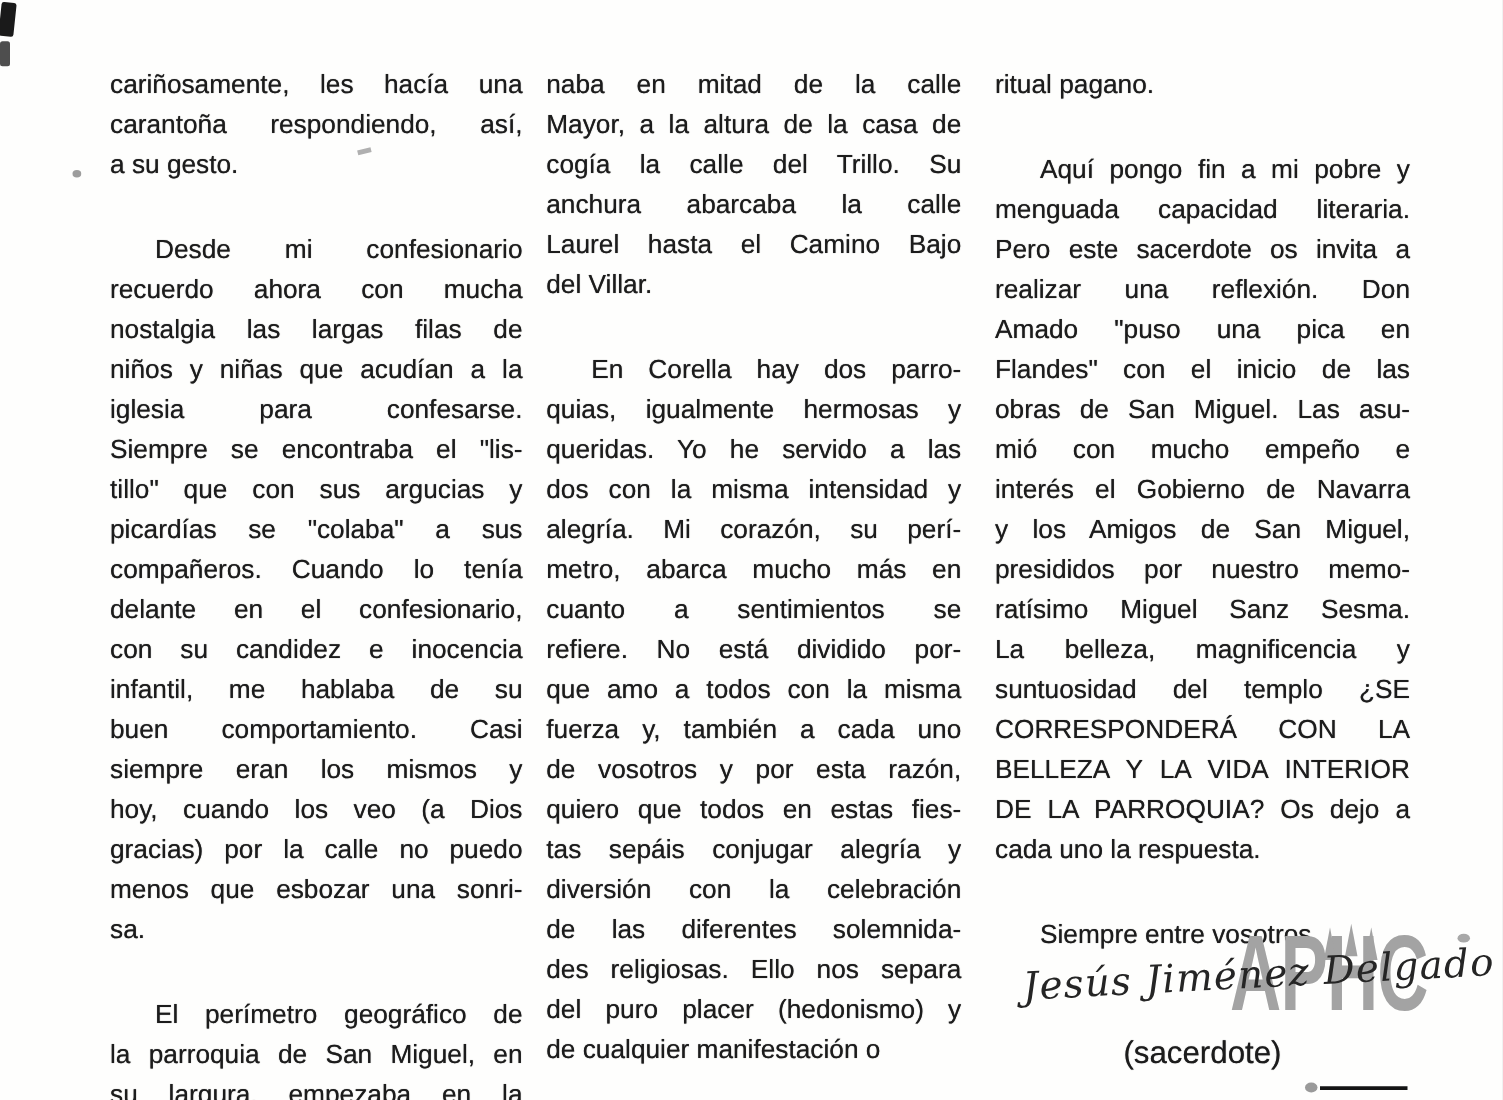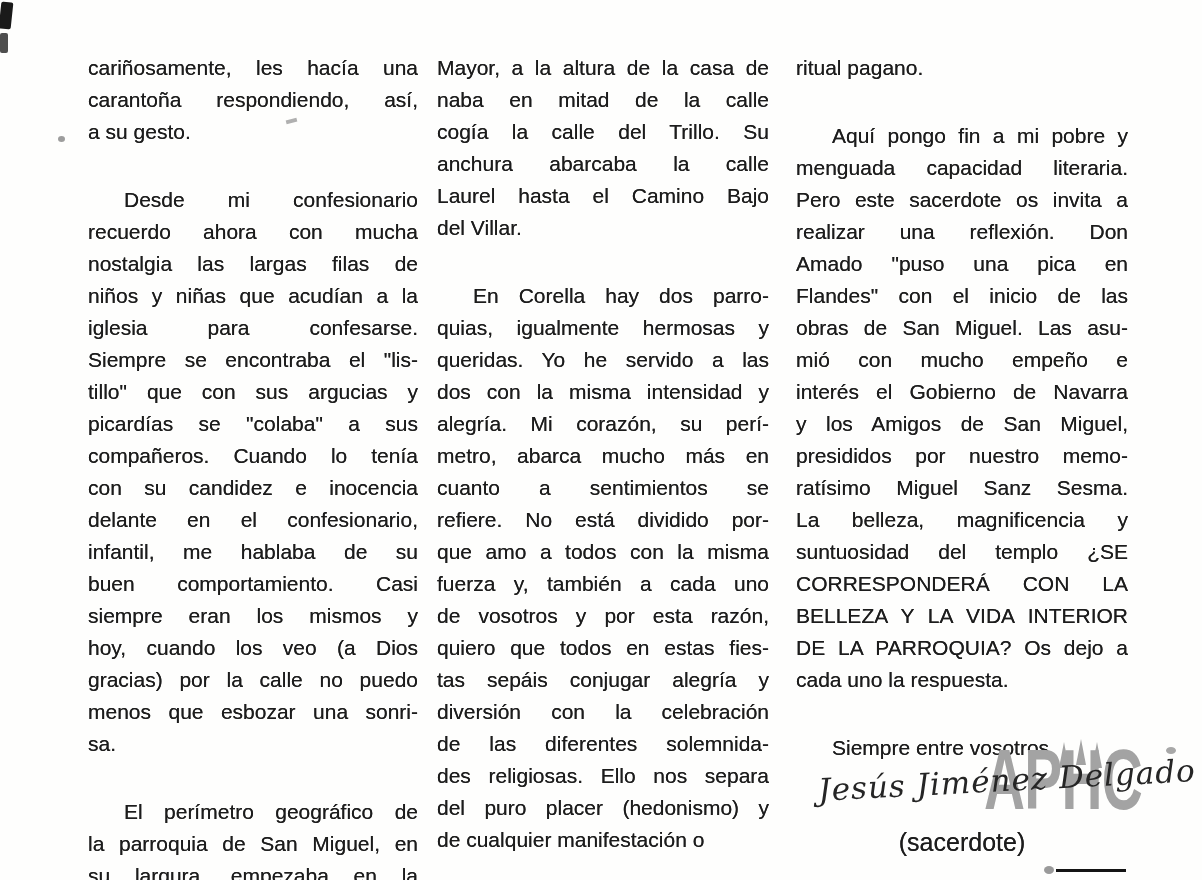--- a/index.html
+++ b/index.html
@@ -93,41 +93,41 @@
       <div class="para">
         <div class="line indent">Desde mi confesionario</div>
         <div class="line">recuerdo ahora con mucha</div>
         <div class="line">nostalgia las largas filas de</div>
         <div class="line">niños y niñas que acudían a la</div>
         <div class="line">iglesia para confesarse.</div>
         <div class="line">Siempre se encontraba el "lis-</div>
         <div class="line">tillo" que con sus argucias y</div>
         <div class="line">picardías se "colaba" a sus</div>
         <div class="line">compañeros. Cuando lo tenía</div>
+        <div class="line">delante en el confesionario,</div>
         <div class="line">con su candidez e inocencia</div>
-        <div class="line">delante en el confesionario,</div>
         <div class="line">infantil, me hablaba de su</div>
         <div class="line">buen comportamiento. Casi</div>
         <div class="line">siempre eran los mismos y</div>
         <div class="line">hoy, cuando los veo (a Dios</div>
         <div class="line">gracias) por la calle no puedo</div>
         <div class="line">menos que esbozar una sonri-</div>
         <div class="line end">sa.</div>
       </div>
       <div class="para">
         <div class="line indent">El perímetro geográfico de</div>
         <div class="line">la parroquia de San Miguel, en</div>
         <div class="line">su largura, empezaba en la</div>
         <div class="line end">calle de Santa Bárbara y termi-</div>
       </div>
     </div>
   <div class="column col-2">
       <div class="para">
+        <div class="line">naba en mitad de la calle</div>
         <div class="line">Mayor, a la altura de la casa de</div>
-        <div class="line">naba en mitad de la calle</div>
         <div class="line">cogía la calle del Trillo. Su</div>
         <div class="line">anchura abarcaba la calle</div>
         <div class="line">Laurel hasta el Camino Bajo</div>
         <div class="line end">del Villar.</div>
       </div>
       <div class="para">
         <div class="line indent">En Corella hay dos parro-</div>
         <div class="line">quias, igualmente hermosas y</div>
         <div class="line">queridas. Yo he servido a las</div>
         <div class="line">dos con la misma intensidad y</div>

